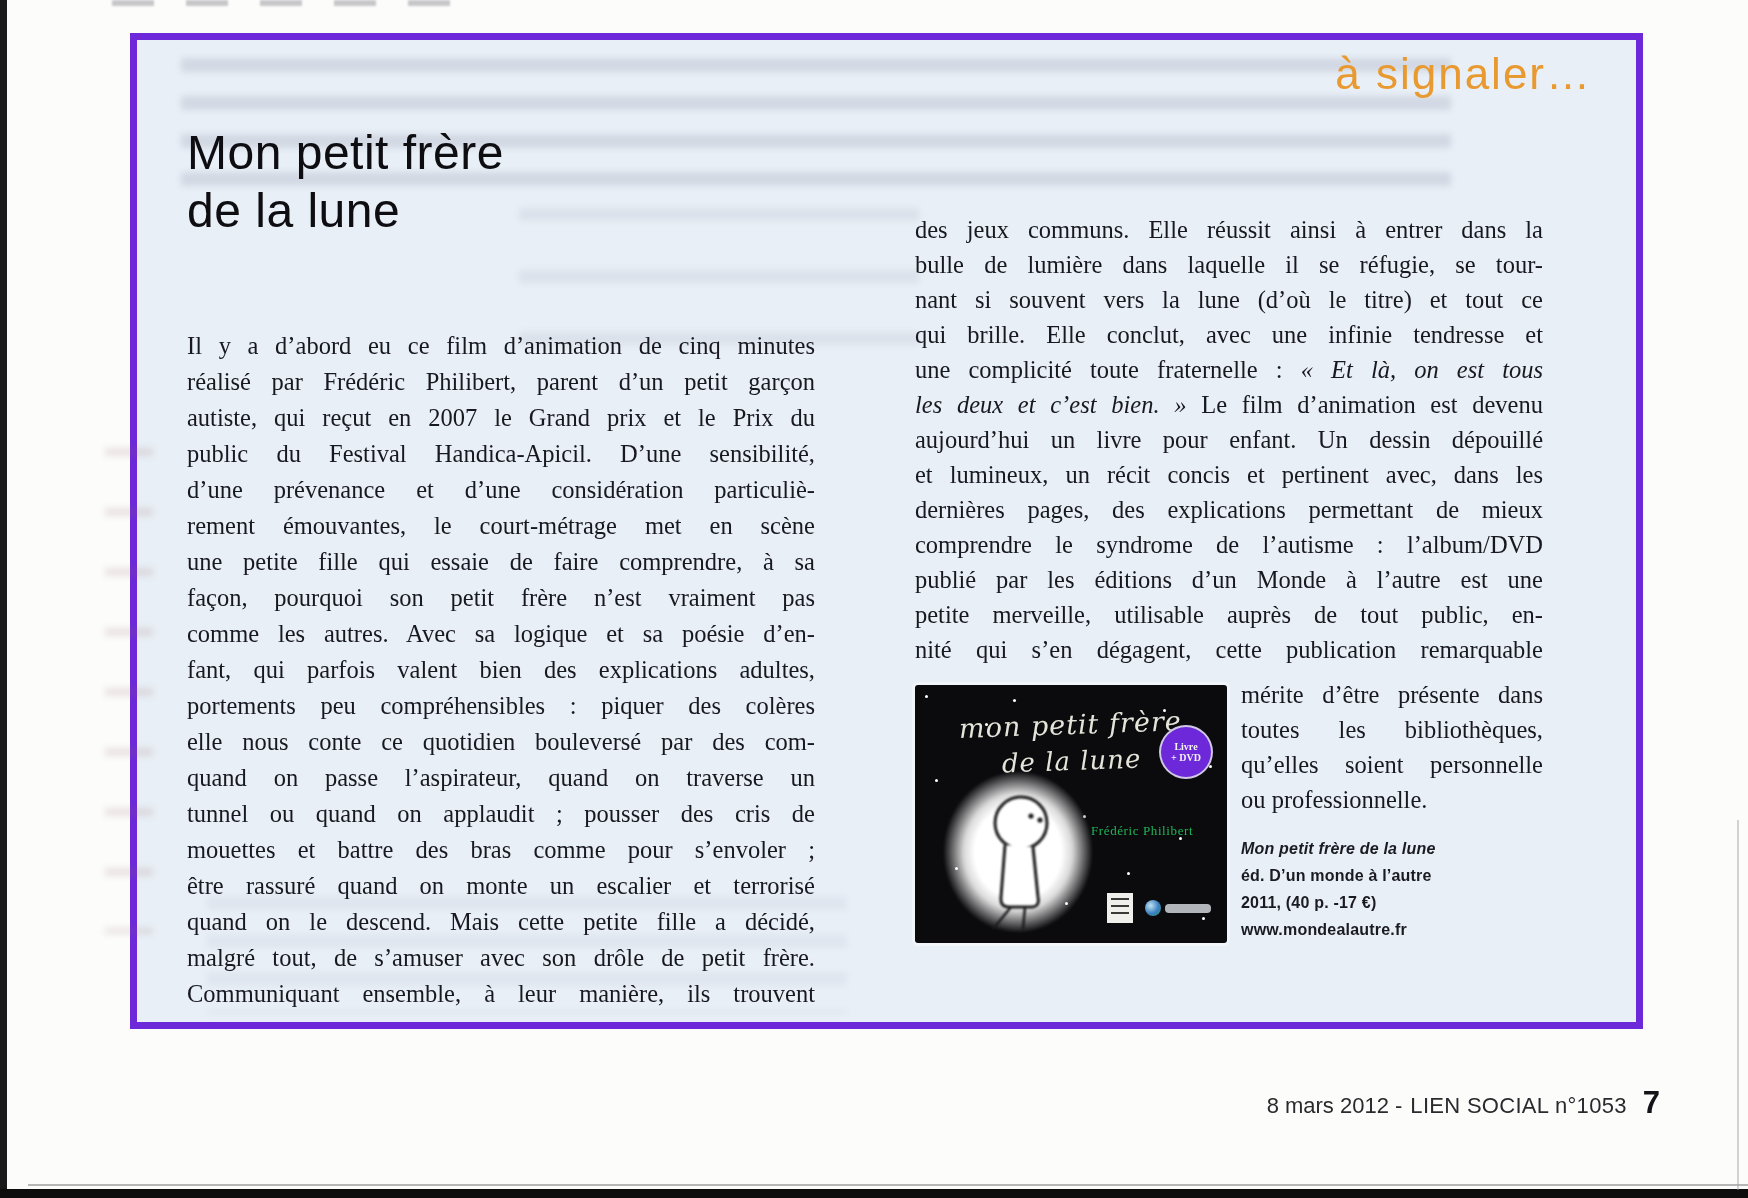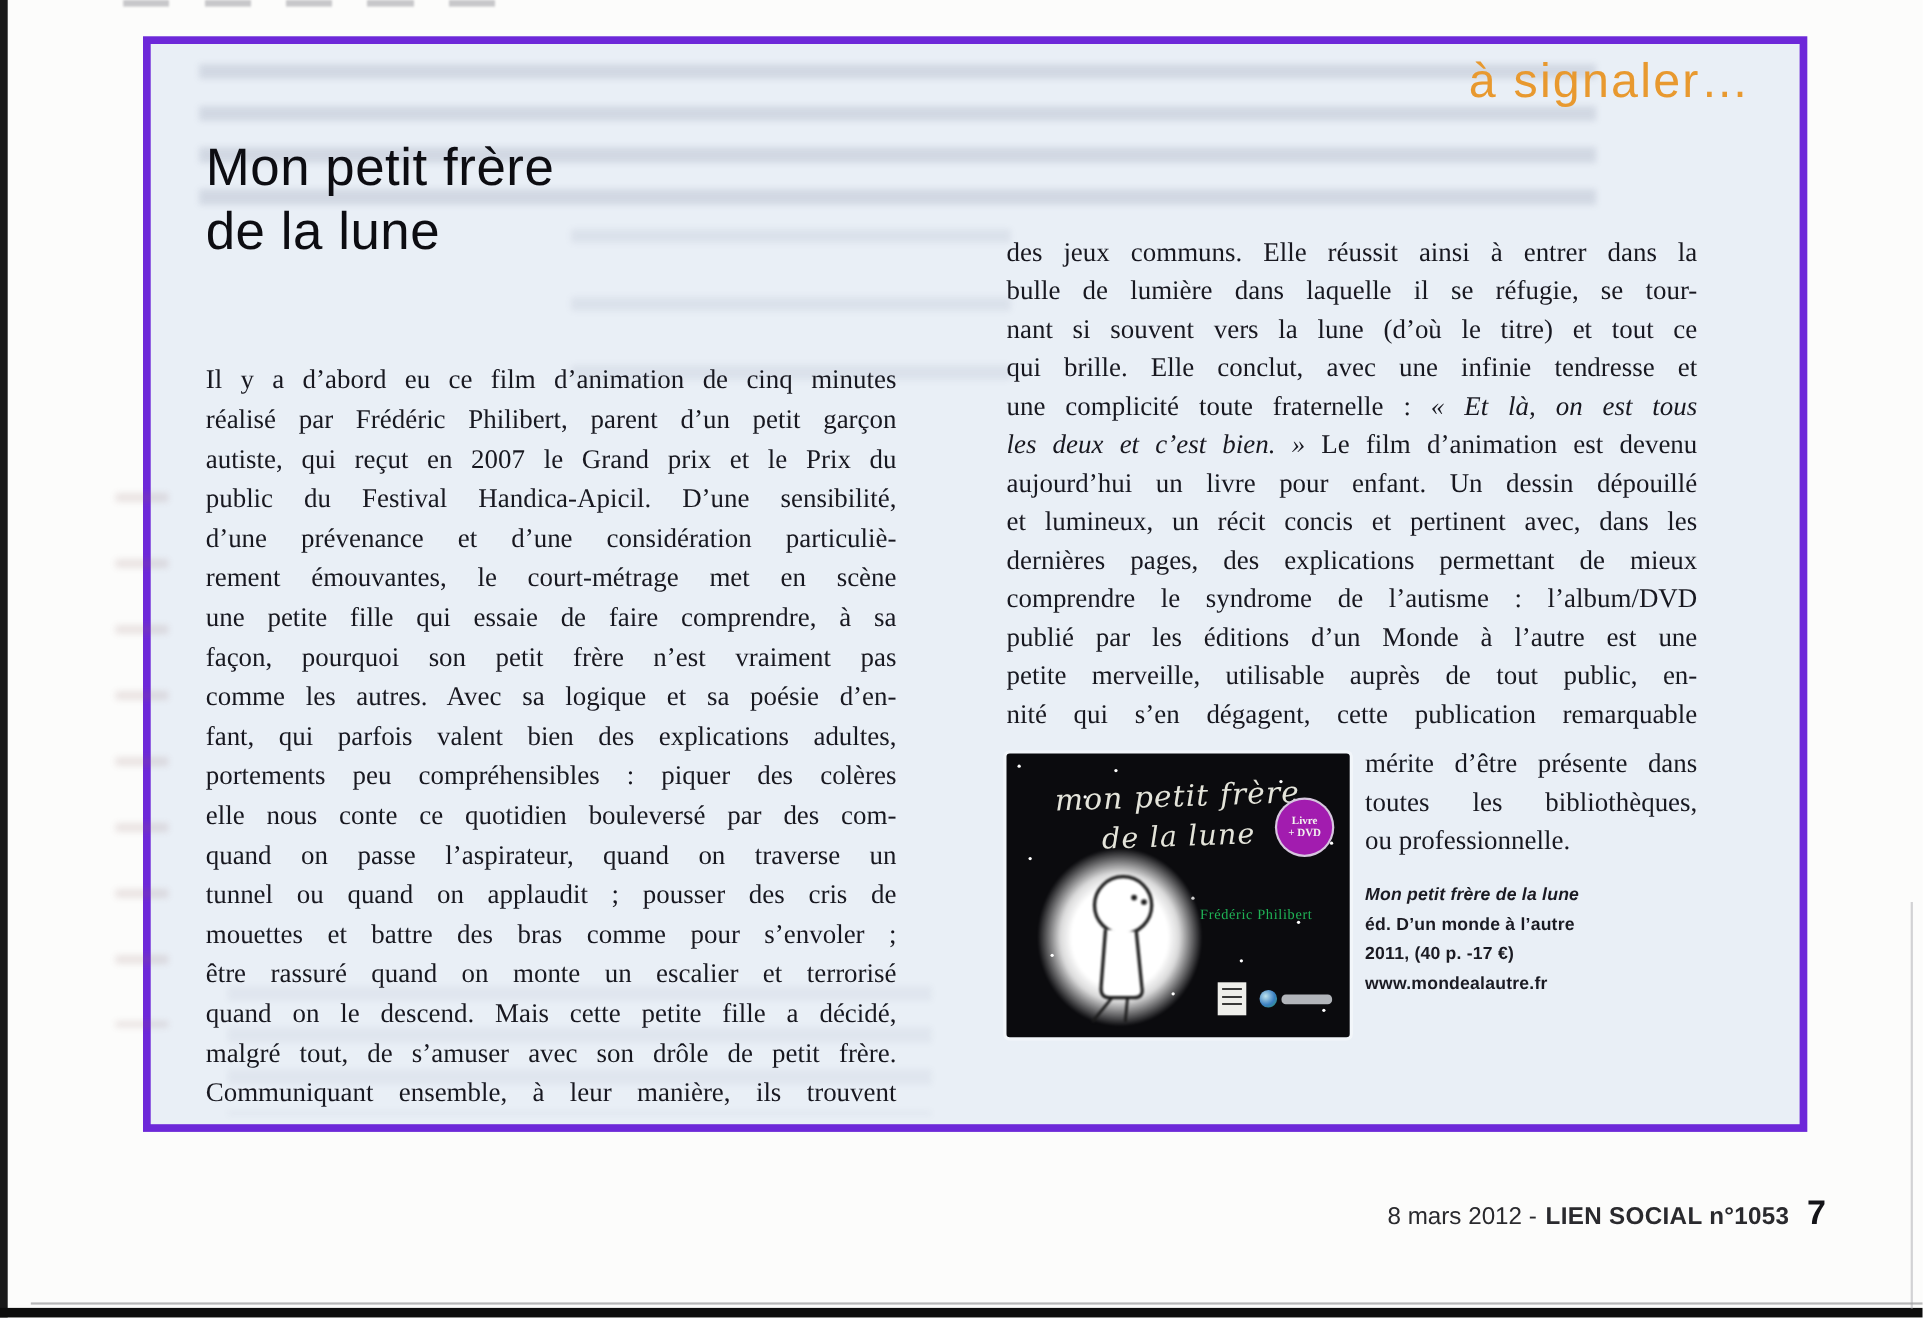--- a/index.html
+++ b/index.html
@@ -66,21 +66,21 @@
   }
   .cover-script {
     position:absolute; left:0; top:22px; width:100%;
     font-family:"DejaVu Serif", serif; font-style:italic;
     color:#e4e4da; text-align:center; transform:rotate(-2deg);
   }
   .cover-script .l1 { font-size:27px; letter-spacing:1px; }
   .cover-script .l2 { font-size:26px; letter-spacing:1px; margin-top:2px; }
   .badge {
     position:absolute; right:14px; top:40px; width:54px; height:54px;
-    border-radius:50%; background:#a21caf; border:2px solid rgba(225,228,232,.85);
+    border-radius:50%; background:#6d28d9; border:2px solid rgba(225,228,232,.85);
     display:flex; flex-direction:column; align-items:center; justify-content:center;
     color:#f2f2ef; font-size:10px; font-weight:700; line-height:11px; text-align:center;
   }
   .glow {
     position:absolute; left:28px; top:86px; width:150px; height:162px;
     border-radius:48% 52% 50% 50%;
     background:radial-gradient(closest-side, #ffffff 58%, rgba(255,255,255,.85) 72%, rgba(255,255,255,0) 100%);
     filter:blur(1px);
   }
   .glow svg { position:absolute; left:0; top:0; }
@@ -105,21 +105,21 @@
   .caption {
     margin-top:18px; font-family:"Liberation Sans", sans-serif;
     font-size:16px; line-height:27px; font-weight:700; color:#1a1a22; letter-spacing:.2px;
   }
   .caption .tline { text-align:left; text-align-last:left; }
   .caption .tline:first-child { font-style:italic; }
 
   
   .footer { position:absolute; top:1085px; right:88px; display:flex; align-items:baseline; white-space:nowrap; color:#2a2a2e; }
   .footer .date    { font-size:22px; font-weight:400; }
-  .footer .journal { font-size:22px; font-weight:700; margin-left:8px; letter-spacing:.3px; }
+  .footer .journal { font-size:22px; font-weight:400; margin-left:8px; letter-spacing:.3px; }
   .footer .pageno  { font-size:31px; font-weight:700; margin-left:16px; color:#141418; }
 </style>
 </head>
 <body>
 
 <div class="page">
 
   <div class="edge-left"></div>
   <div class="ghost-above"></div>
 
@@ -202,20 +202,21 @@
             <div class="logo-b">
               <div class="dot"></div>
               <div class="bar"></div>
             </div>
           </div>
         </div>
 
         <div class="wrap-text">
             <div class="tline">mérite d’être présente dans</div>
             <div class="tline">toutes les bibliothèques,</div>
+            <div class="tline">qu’elles soient personnelle</div>
             <div class="tline">ou professionnelle.</div>
           </div>
 
         <div class="caption">
             <div class="tline">Mon petit frère de la lune</div>
             <div class="tline">éd. D’un monde à l’autre</div>
             <div class="tline">2011, (40 p. -17 €)</div>
             <div class="tline">www.mondealautre.fr</div>
           </div>
       </div>

